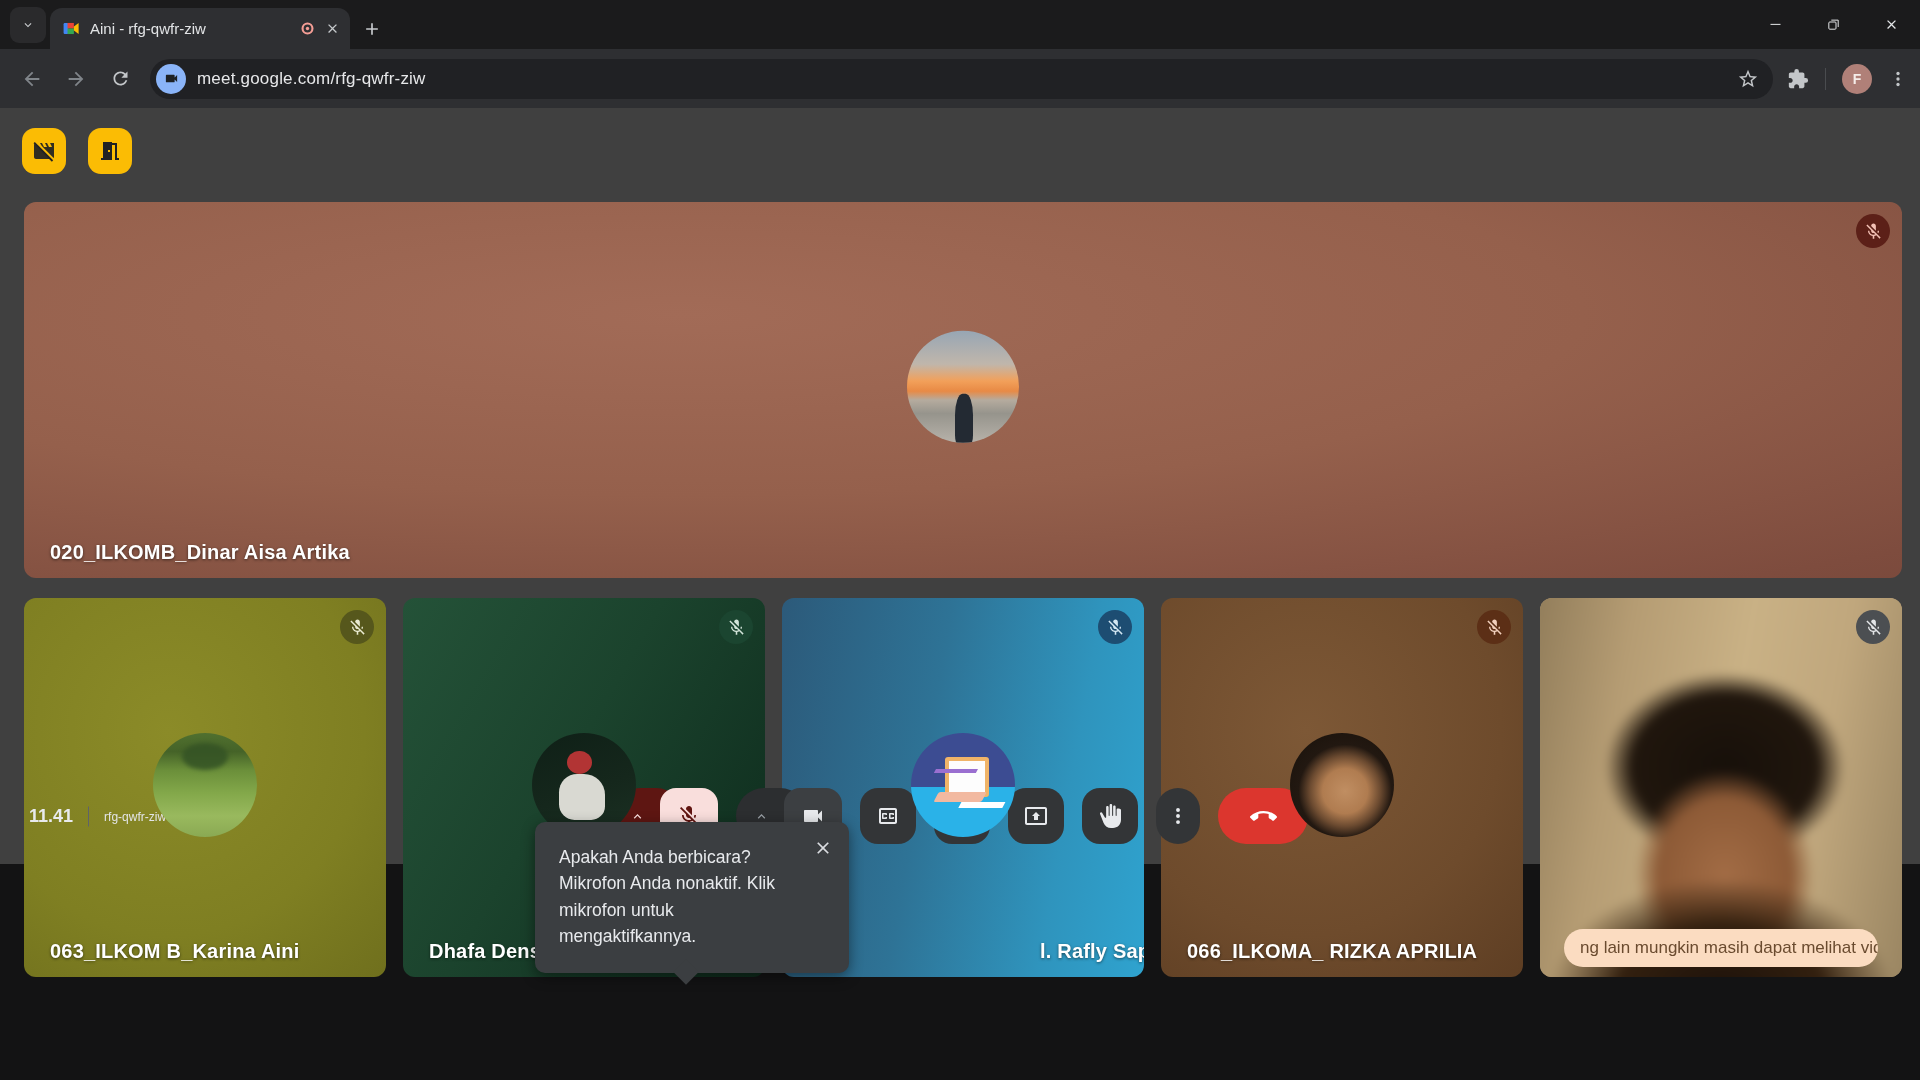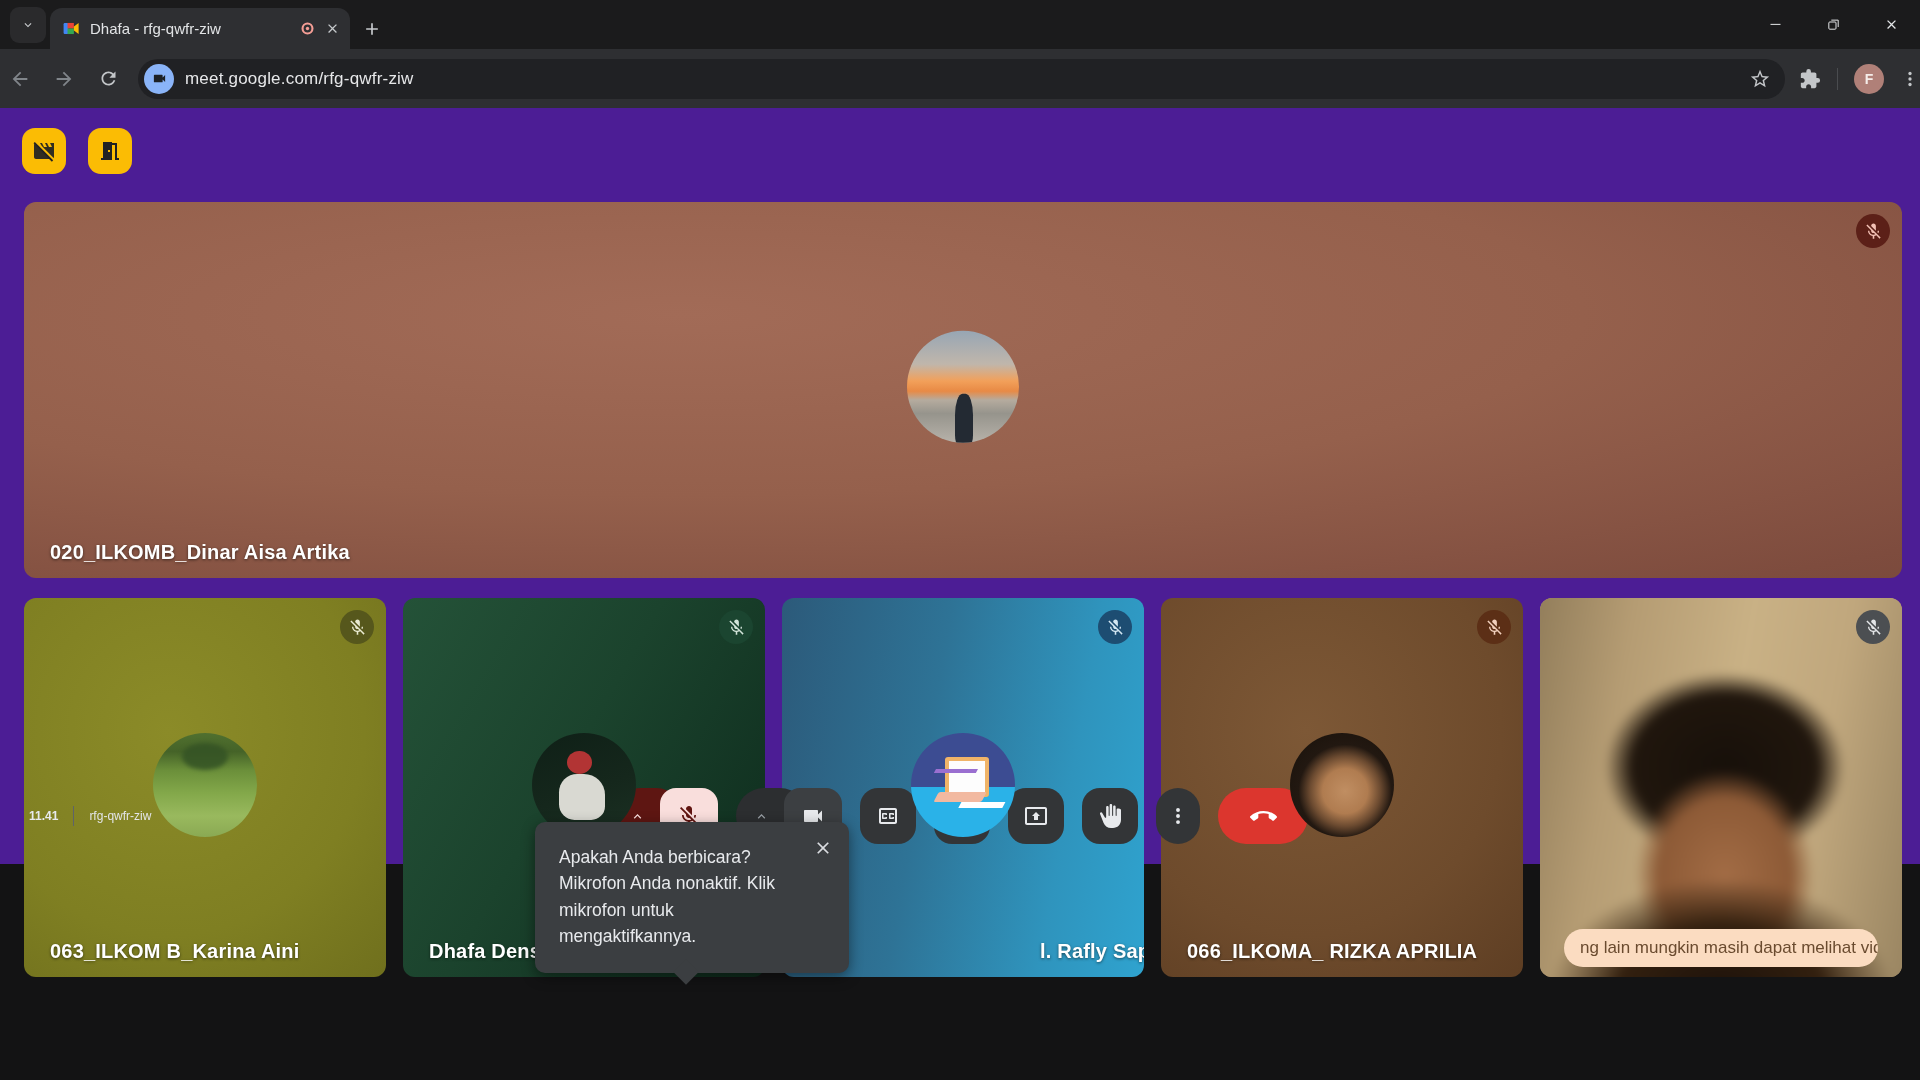--- a/index.html
+++ b/index.html
@@ -11,34 +11,34 @@
   .tab-search { width:36px; height:36px; margin:0 4px 6px 10px; border-radius:9px; background:#2a2a2c;
                 display:flex; align-items:center; justify-content:center; color:#c7cacd; }
   .tab { height:41px; width:300px; background:#2e2f32; border-radius:12px 12px 0 0;
          display:flex; align-items:center; padding:0 10px 0 12px; gap:9px; }
   .tab-title { flex:1; font-size:15px; color:#e2e4e6; white-space:nowrap; overflow:hidden; }
   .tab-close { color:#c7cacd; display:flex; }
   .newtab { margin:0 0 10px 12px; color:#c7cacd; display:flex; }
   .wincontrols { position:absolute; right:0; top:0; height:49px; display:flex; align-items:center; }
   .winbtn { width:58px; height:49px; display:flex; align-items:center; justify-content:center; color:#e4e6e8; }
 
-  .toolbar { height:59px; background:#2e2f32; display:flex; align-items:center; padding:0 0; gap:4px; }
+  .toolbar { height:59px; background:#2e2f32; display:flex; align-items:center; padding:0 12px; gap:4px; }
   .navbtn { width:40px; height:40px; display:flex; align-items:center; justify-content:center; }
   .urlbar { flex:1; height:40px; margin:0 6px; border-radius:20px; background:#202124;
             display:flex; align-items:center; padding:0 14px 0 6px; gap:11px; }
   .site-chip { width:30px; height:30px; border-radius:50%; background:#8ab4f8; flex:0 0 auto;
                display:flex; align-items:center; justify-content:center; }
   .url-text { flex:1; font-size:17px; color:#e6e7e9; letter-spacing:.2px; }
   .tb-right { display:flex; align-items:center; gap:16px; margin-left:4px; }
   .tb-divider { width:1px; height:22px; background:#4a4c4f; }
   .avatar-chip { width:30px; height:30px; border-radius:50%; background:#b08078; color:#f5ece9;
                  font-size:14px; font-weight:700; display:flex; align-items:center; justify-content:center; }
 
   
-  .content { position:relative; height:756px; background:#4c1d95; }
+  .content { position:relative; height:756px; background:#404040; }
 
   .alert-btn { position:absolute; top:20px; width:44px; height:46px; border-radius:13px;
                display:flex; align-items:center; justify-content:center; color:#202124; }
   .alert-btn.b1 { left:22px; } .alert-btn.b2 { left:88px; }
 
   .grid { position:absolute; left:24px; top:94px; width:1878px; }
   .grid-row { display:flex; gap:17px; }
   .grid-row.r1 { height:376px; margin-bottom:20px; }
   .grid-row.r2 { height:379px; }
 
@@ -102,21 +102,21 @@
              padding:22px 52px 24px 24px; color:#e8eaed; font-size:17.5px; line-height:1.5; z-index:7;
              box-shadow:0 4px 14px rgba(0,0,0,.45); }
   .tooltip::after { content:""; position:absolute; bottom:-8px; left:142px; width:18px; height:18px;
              background:#3b3e41; transform:rotate(45deg); }
   .tooltip-close { position:absolute; top:16px; right:16px; color:#dadce0; display:flex; }
 
   
   .bottombar { position:absolute; left:0; right:0; bottom:0; height:96px; }
   .bb-left { position:absolute; left:29px; top:50%; transform:translateY(-50%);
              display:flex; align-items:center; gap:15px; }
-  .bb-time { font-size:12px; font-weight:700; color:#e8eaed; }
+  .bb-time { font-size:18px; font-weight:700; color:#e8eaed; }
   .bb-sep { width:1px; height:20px; background:#5f6368; }
   .bb-code { font-size:12px; font-weight:500; color:#e3e5e8; }
 
   .bb-center { position:absolute; left:50%; top:50%; transform:translate(-50%,-50%);
                display:flex; align-items:center; gap:18px; }
   .grp { position:relative; width:106px; height:56px; }
   .grp .chev { position:absolute; left:0; top:0; width:72px; height:56px; border-radius:28px;
                display:flex; align-items:center; padding-left:18px; }
   .grp .gbtn { position:absolute; right:0; top:0; width:58px; height:56px; border-radius:16px;
                display:flex; align-items:center; justify-content:center; }
@@ -145,21 +145,21 @@
         <path d="M7.41 8.59 12 13.17l4.59-4.58L18 10l-6 6-6-6z"></path>
       </svg>
   </div>
   <div class="tab">
     <svg width="19" height="19" viewBox="0 0 24 24">
       <rect x="2" y="5" width="6" height="14" rx="1.5" fill="#4285f4"></rect>
       <rect x="7" y="5" width="8" height="7" fill="#ea4335"></rect>
       <rect x="7" y="12" width="8" height="7" fill="#34a853"></rect>
       <polygon points="15,9.5 21,5 21,19 15,14.5" fill="#fbbc04"></polygon>
     </svg>
-    <span class="tab-title">Dhafa - rfg-qwfr-ziw</span>
+    <span class="tab-title">Aini - rfg-qwfr-ziw</span>
     <svg width="17" height="17" viewBox="0 0 24 24" fill="none">
       <circle cx="12" cy="12" r="7" stroke="#f49d95" stroke-width="3"></circle>
         <circle cx="12" cy="12" r="2.4" fill="#f49d95"></circle>
     </svg>
     <span class="tab-close">
       <svg width="15" height="15" viewBox="0 0 24 24" fill="currentColor">
           <path d="M19 6.41 17.59 5 12 10.59 6.41 5 5 6.41 10.59 12 5 17.59 6.41 19 12 13.41 17.59 19 19 17.59 13.41 12z"></path>
         </svg>
     </span>
   </div>

